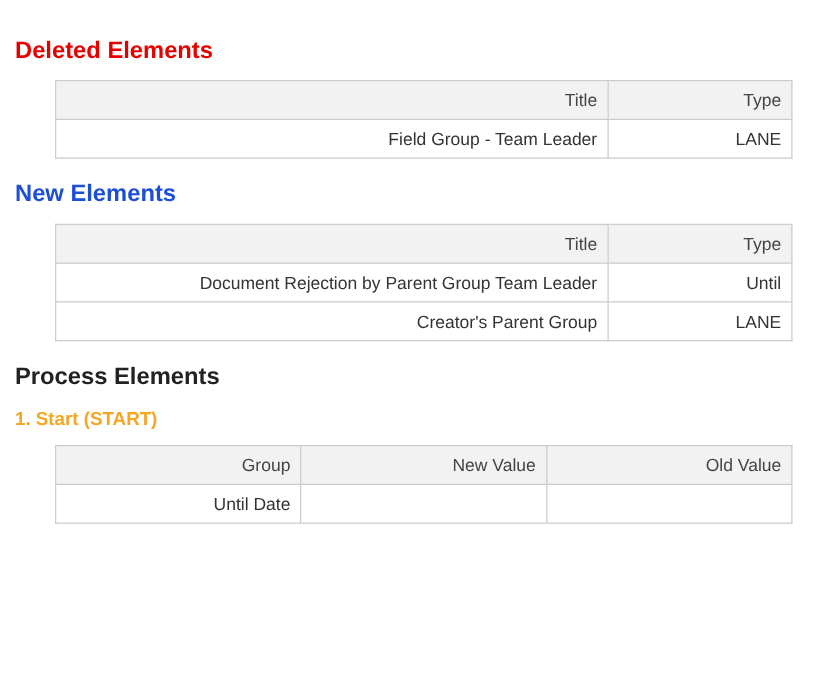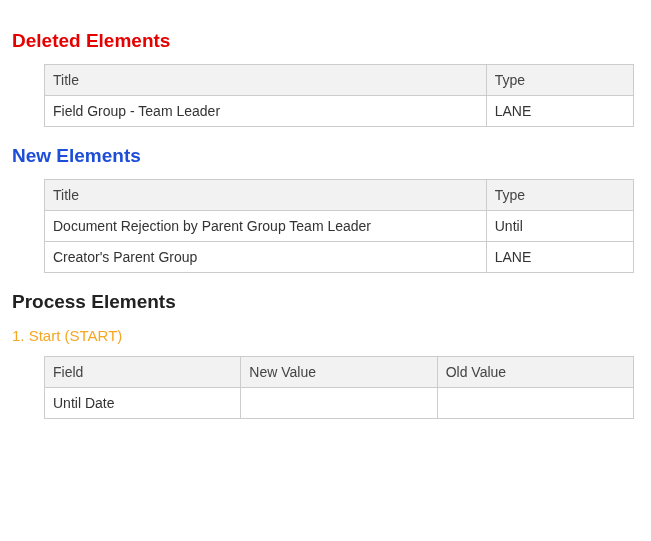--- a/index.html
+++ b/index.html
@@ -25,37 +25,37 @@
     }
     h2.new-elems {
       color: #1d4ed8;
     }
     h2.process {
       color: #222;
     }
     h3.start {
       color: #f5a623;
       font-size: 15px;
-      font-weight: normal;
+      font-weight: bold;
       margin-top: 14px;
       margin-bottom: 12px;
     }
     .table-wrap {
       padding-left: 32px;
       margin-bottom: 18px;
     }
     table {
       border-collapse: collapse;
       width: 590px;
       font-size: 14px;
     }
     th, td {
       border: 1px solid #ccc;
       padding: 7px 8px;
-      text-align: left;
+      text-align: right;
       color: #333;
     }
     th {
       background: #f2f2f2;
       font-weight: normal;
       color: #444;
     }
     .col-title {
       width: 75%;
     }
@@ -108,21 +108,21 @@
     </tbody>
   </table>
 </div>
 
 <h2 class="process">Process Elements</h2>
 <h3 class="start">1. Start (START)</h3>
 <div class="table-wrap">
   <table>
     <thead>
       <tr>
-        <th class="col3">Field</th>
+        <th class="col3">Group</th>
         <th class="col3">New Value</th>
         <th class="col3">Old Value</th>
       </tr>
     </thead>
     <tbody>
       <tr>
         <td>Until Date</td>
         <td></td>
         <td></td>
       </tr>

